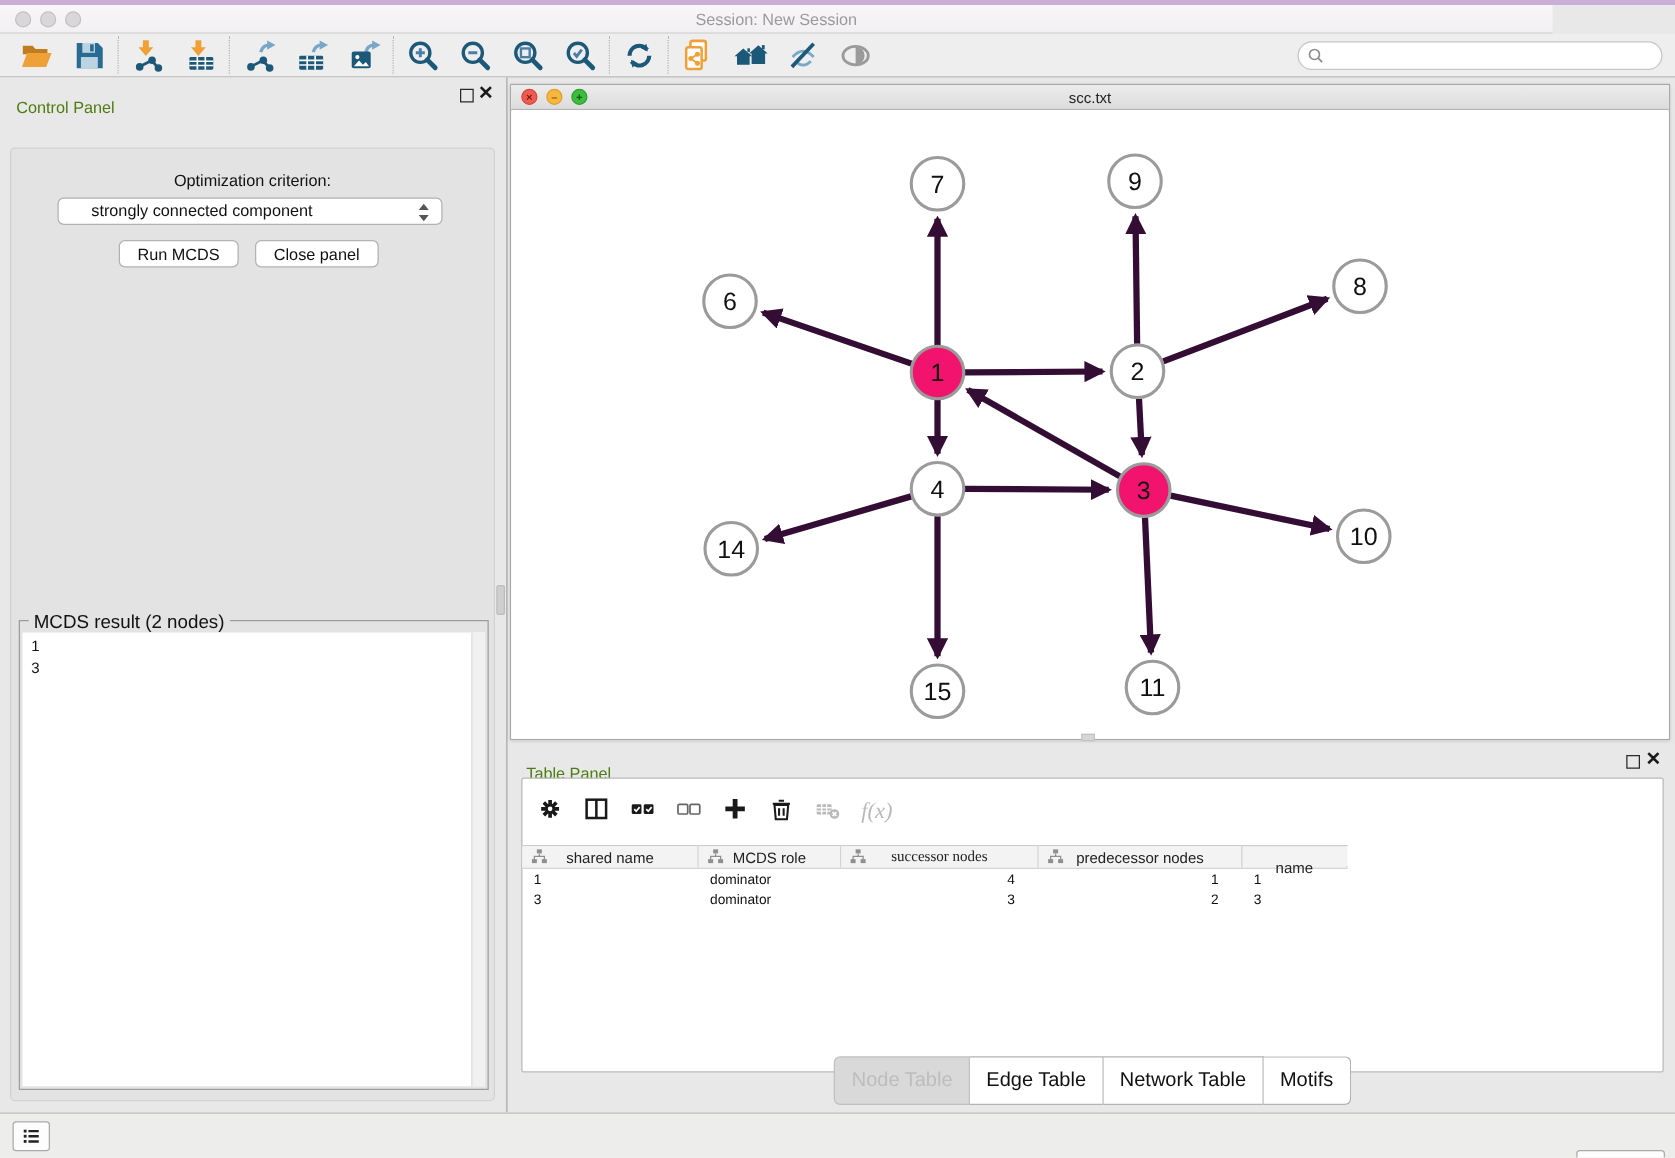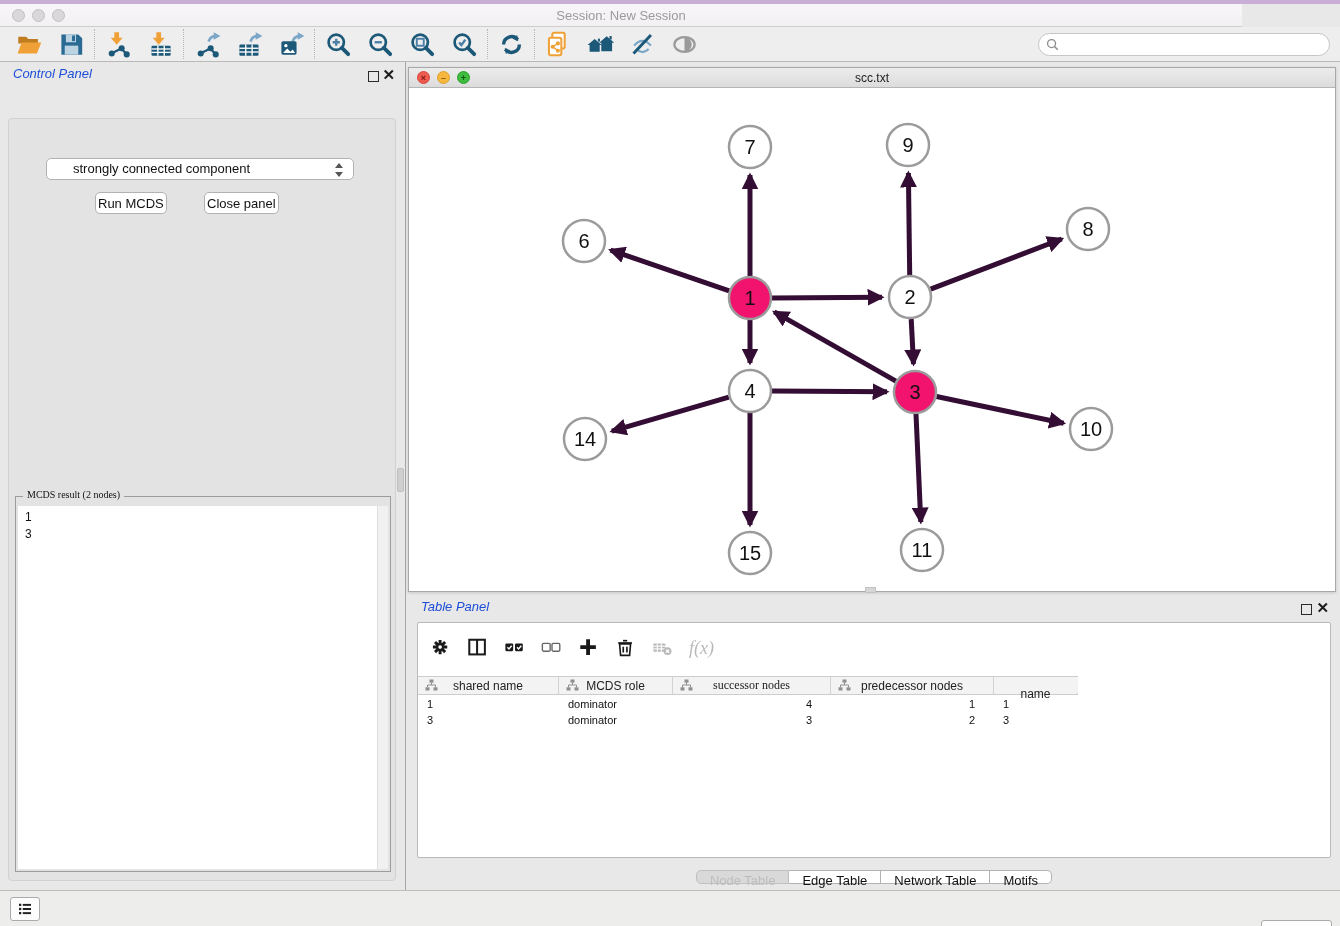--- a/index.html
+++ b/index.html
@@ -18,39 +18,39 @@
   .tb-btn { width:42px; height:32px; border:none; background:transparent; display:flex; align-items:center; justify-content:center; cursor:pointer; }
   .tb-btn svg { width:27px; height:27px; }
   .tb-sep { width:1px; height:30px; margin:0 2px; border-left:1px dotted #b5b5b5; }
   .search-wrap { position:absolute; right:10px; top:6px; width:292px; height:23px; background:#fff; border:1px solid #c6c6c6; border-radius:12px; display:flex; align-items:center; padding-left:7px; }
   .search-wrap svg { width:13px; height:13px; }
   .search-input { border:none; outline:none; flex:1; height:19px; font-size:12px; background:transparent; padding-left:4px; }
 
   
   .control-panel { position:absolute; left:0; top:62px; width:406px; height:828px; background:#e9e8e9; border-right:1px solid #a6a6a6; }
   .panel-header { position:relative; height:30px; }
-  .panel-title { position:absolute; left:13px; top:4px; font-size:13px; color:#1d4ed8;font-style:italic; }
+  .panel-title { position:absolute; left:13px; top:16px; font-size:13px; color:#4d7c0f; }
   .float-btn { position:absolute; top:9px; width:11px; height:11px; border:1.5px solid #2a2a2a; background:transparent; cursor:pointer; }
   .close-btn { position:absolute; top:4px; font-size:15px; font-weight:bold; color:#1a1a1a; cursor:pointer; line-height:18px; }
   .cp-tabs { position:absolute; left:0; top:33px; width:100%; display:flex; justify-content:center; }
   .cp-tab { height:23px; background:#fff; border:1px solid #b3b3b3; border-left:none; font-size:13px; padding:0 16px; color:#111; cursor:pointer; line-height:21px; }
   .cp-tab:first-child { border-left:1px solid #b3b3b3; border-radius:3px 0 0 3px; }
   .cp-tab.active { background:#e6e5e6; color:#c4c3c4; border-color:#c8c8c8; border-radius:0 5px 5px 0; }
   .cp-content { position:absolute; left:8px; top:56px; width:388px; height:763px; background:#e4e3e4; border:1px solid #d2d1d2; border-radius:4px; }
   .opt-label { position:absolute; left:0; right:0; top:18px; text-align:center; font-size:13px; color:#111; }
   .criterion-select { position:absolute; left:37px; top:39px; width:308px; height:22px; background:#fff; border:1px solid #b2b2b2; border-radius:5px; font-size:13px; line-height:20px; padding-left:26px; color:#111; cursor:pointer; }
   .stepper { position:absolute; right:8px; top:3px; width:11px; height:16px; }
   .stepper i { position:absolute; left:1px; width:0; height:0; border-left:4.5px solid transparent; border-right:4.5px solid transparent; }
   .stepper .up { top:1px; border-bottom:5px solid #555; }
   .stepper .dn { bottom:1px; border-top:5px solid #555; }
-  .cp-btn { position:absolute; top:73px; height:22px; background:#fff; border:1px solid #b2b2b2; border-radius:5px; font-size:13px; color:#111; cursor:pointer; padding:0 2px; font-family:"Liberation Sans",sans-serif; }
+  .cp-btn { position:absolute; top:73px; height:22px; background:#fff; border:1px solid #b2b2b2; border-radius:5px; font-size:13px; color:#111; cursor:pointer; padding:0 14px; font-family:"Liberation Sans",sans-serif; }
   .run-btn { left:86px; }
   .closep-btn { left:195px; }
   .result-group { position:absolute; left:6px; top:377px; width:376px; height:376px; border:1px solid #9c9c9c; }
-  .result-legend { position:absolute; left:7px; top:-8px; background:#e4e3e4; padding:0 4px; font-size:10px; color:#111;font-family:Liberation Serif, serif; }
+  .result-legend { position:absolute; left:7px; top:-8px; background:#e4e3e4; padding:0 4px; font-size:15px; color:#111; }
   .result-box { position:absolute; left:2px; right:2px; top:9px; bottom:2px; background:#fff; }
   .result-text { position:absolute; left:0; top:0; right:11px; bottom:0; font-size:12px; color:#111; padding:3px 7px; white-space:pre-line; line-height:17px; }
   .result-scroll { position:absolute; right:0; top:0; bottom:0; width:11px; background:#f1f1f1; border-left:1px solid #dedede; }
   .v-grip { position:absolute; left:397px; top:468px; width:7px; height:24px; background:#cfcfcf; border:1px solid #bdbdbd; border-radius:2px; }
 
   
   .network-window { position:absolute; left:408px; top:67px; width:928px; height:525px; background:#fff; border:1px solid #a8a8a8; box-shadow:0 1px 3px rgba(0,0,0,.15); }
   .nw-titlebar { position:relative; height:20px; background:linear-gradient(#ececec,#dcdcdc); border-bottom:1px solid #b5b5b5; }
   .tl { position:absolute; top:3px; width:13px; height:13px; border-radius:50%; font-size:9px; font-weight:bold; text-align:center; line-height:13px; cursor:pointer; }
   .tl-red { left:8px; background:#ee5b51; border:1px solid #d8463c; color:#7c150d; }
@@ -69,21 +69,21 @@
   .tool-btn.disabled { cursor:default; }
   .fx-label { font-size:18px; color:#b9b9b9; font-family:"Liberation Serif", serif; font-style:italic; }
   .tbl-header { position:absolute; left:0; top:53px; height:19px; display:flex; border-top:1px solid #cdcdcd; border-bottom:1px solid #cdcdcd; background:#f3f3f3; }
   .th-cell { position:relative; display:flex; align-items:center; justify-content:center; font-size:12px; color:#222; border-right:1px solid #d2d2d2; background:#f3f3f3; }
   .th-cell svg { position:absolute; left:7px; width:13px; height:13px; }
   .tbl-row { position:absolute; left:0; display:flex; height:16px; }
   .td-cell { font-size:11px; color:#111; line-height:16px; overflow:hidden; }
   .td-left { text-align:left; padding-left:9px; }
   .td-right { text-align:right; padding-right:19px; }
   .tp-tabs { position:absolute; left:0; bottom:4px; width:100%; display:flex; justify-content:center; }
-  .tp-tab { height:14px; background:#fff; border:1px solid #b3b3b3; border-left:none; font-size:13px; padding:0 13px; color:#111; cursor:pointer; line-height:20px; }
+  .tp-tab { height:39px; background:#fff; border:1px solid #b3b3b3; border-left:none; font-size:16px; padding:0 13px; color:#111; cursor:pointer; line-height:20px; }
   .tp-tab:first-child { border-left:1px solid #b3b3b3; border-radius:5px 0 0 5px; }
   .tp-tab:last-child { border-radius:0 5px 5px 0; }
   .tp-tab.active { background:#d9d9d9; color:#bdbdbd; border-color:#c0c0c0; }
 
   
   .status-bar { position:absolute; left:0; top:890px; width:1340px; height:36px; background:#ededec; border-top:1px solid #bdbdbd; }
   .task-btn { position:absolute; left:10px; top:6px; width:30px; height:24px; background:#fdfdfd; border:1px solid #ababab; border-radius:3px; display:flex; align-items:center; justify-content:center; cursor:pointer; }
   .memory-btn { position:absolute; right:8px; top:6px; width:71px; height:24px; background:#fdfdfd; border:1px solid #ababab; border-radius:3px; display:flex; align-items:center; justify-content:space-between; gap:5px; cursor:pointer;margin-top:23px; }
   .memory-dot { width:10px; height:10px; border-radius:50%; background:#2db52d; }
   .memory-label { font-size:12px; color:#111; }
@@ -281,20 +281,21 @@
     </div>
   </div>
 
   <div class="control-panel">
     <div class="panel-header">
       <span class="panel-title">Control Panel</span>
       <span class="float-btn" style="right:26px"></span>
       <span class="close-btn" style="right:10px">✕</span>
     </div>
     <div class="cp-content">
+      <div class="opt-label">Optimization criterion:</div>
       <div class="criterion-select">
         <span>strongly connected component</span>
         <span class="stepper">
             <i class="up"></i>
             <i class="dn"></i>
           </span>
       </div>
       <button class="cp-btn run-btn">Run MCDS</button>
       <button class="cp-btn closep-btn">Close panel</button>
       <div class="result-group">

